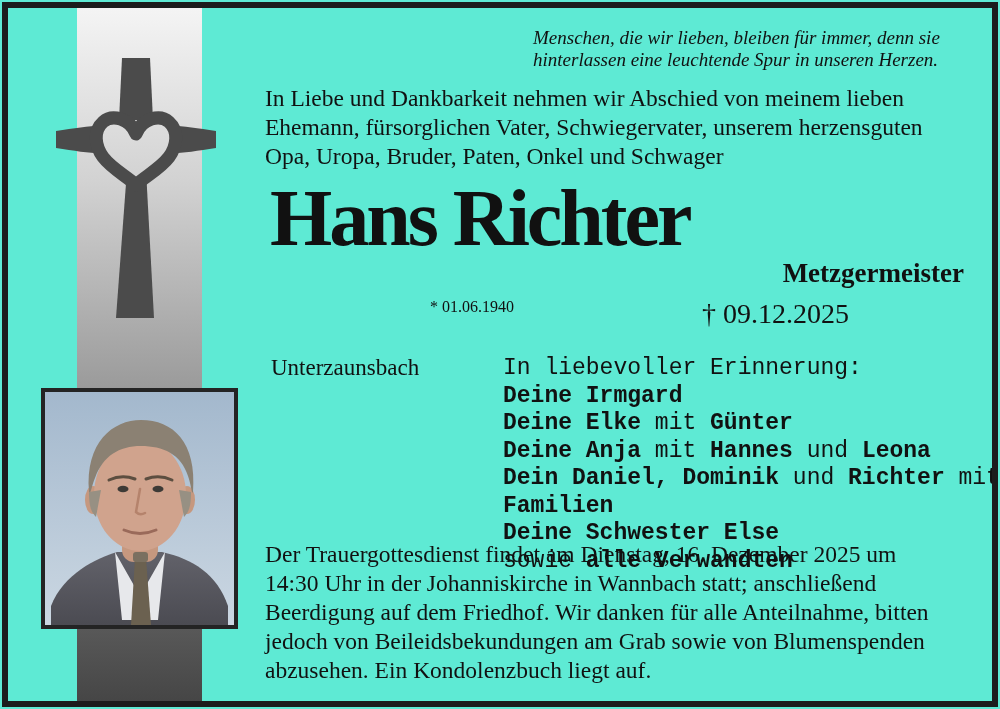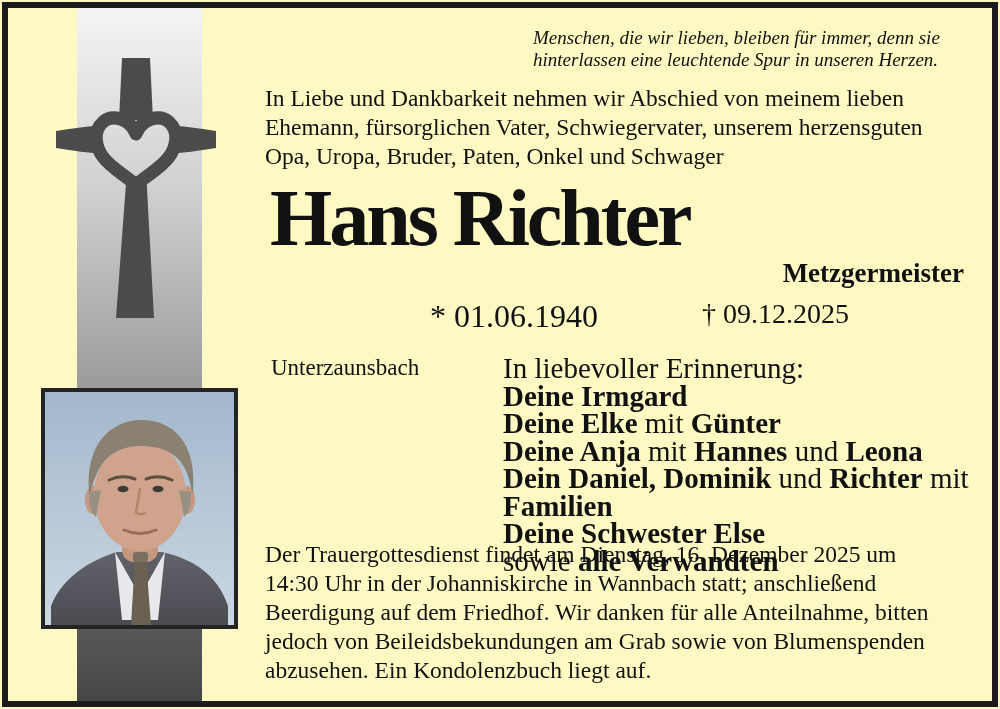--- a/index.html
+++ b/index.html
@@ -1,35 +1,35 @@
 <!DOCTYPE html>
 <html lang="de"><head>
 <meta charset="utf-8">
 <style>
   html,body{margin:0;padding:0;background:#ffffff;}
-  .page{position:relative;width:1000px;height:709px;background:#fef9c3;overflow:hidden;
+  .page{position:relative;width:1000px;height:709px;background:#5eead4;overflow:hidden;
         font-family:"Liberation Serif","DejaVu Serif",serif;color:#111111;}
   .frame{position:absolute;inset:2px;border:6px solid #1c1c1c;pointer-events:none;}
   .band{position:absolute;left:77px;top:8px;width:125px;height:693px;
         background:linear-gradient(to bottom,#f4f4f4 0%,#d2d2d2 25%,#a0a0a0 52%,#707070 76%,#464646 100%);}
   .cross{position:absolute;left:52px;top:54px;}
   .photo{position:absolute;left:41px;top:388px;width:197px;height:241px;
          border:4px solid #242424;box-sizing:border-box;background:#aebfd3;}
   .photo svg{display:block;width:100%;height:100%;}
   .epigraph{position:absolute;left:533px;top:27px;font-size:19px;line-height:21.5px;
             font-style:italic;white-space:pre-line;}
   .intro{position:absolute;left:265px;top:84px;font-size:23.5px;line-height:29.2px;white-space:pre-line;}
   .name{position:absolute;left:270px;top:178px;width:694px;margin:0;
         font-size:80px;font-weight:bold;letter-spacing:-3px;line-height:1;}
   .profession{position:absolute;left:270px;top:258px;width:694px;text-align:right;
               font-size:27px;font-weight:bold;line-height:1.15;}
-  .birth{position:absolute;left:430px;top:298px;font-size:32px;text-align:right;}
+  .birth{position:absolute;left:430px;top:298px;font-size:16px;text-align:right;}
   .death{position:absolute;left:702px;top:298px;font-size:28px;}
   .place{position:absolute;left:271px;top:355px;font-size:23px;}
-  .memorial{position:absolute;left:503px;top:355px;font-size:29px;line-height:27.5px;}
+  .memorial{position:absolute;left:503px;top:355px;font-size:23px;line-height:27.5px;font-family:Liberation Mono, monospace;}
   .mline .b{font-weight:bold;}
   .closing{position:absolute;left:265px;top:540px;font-size:23.5px;line-height:29px;white-space:pre-line;}
 </style>
 </head>
 <body>
 
 <div class="page">
 
   <div class="band"></div>
 

